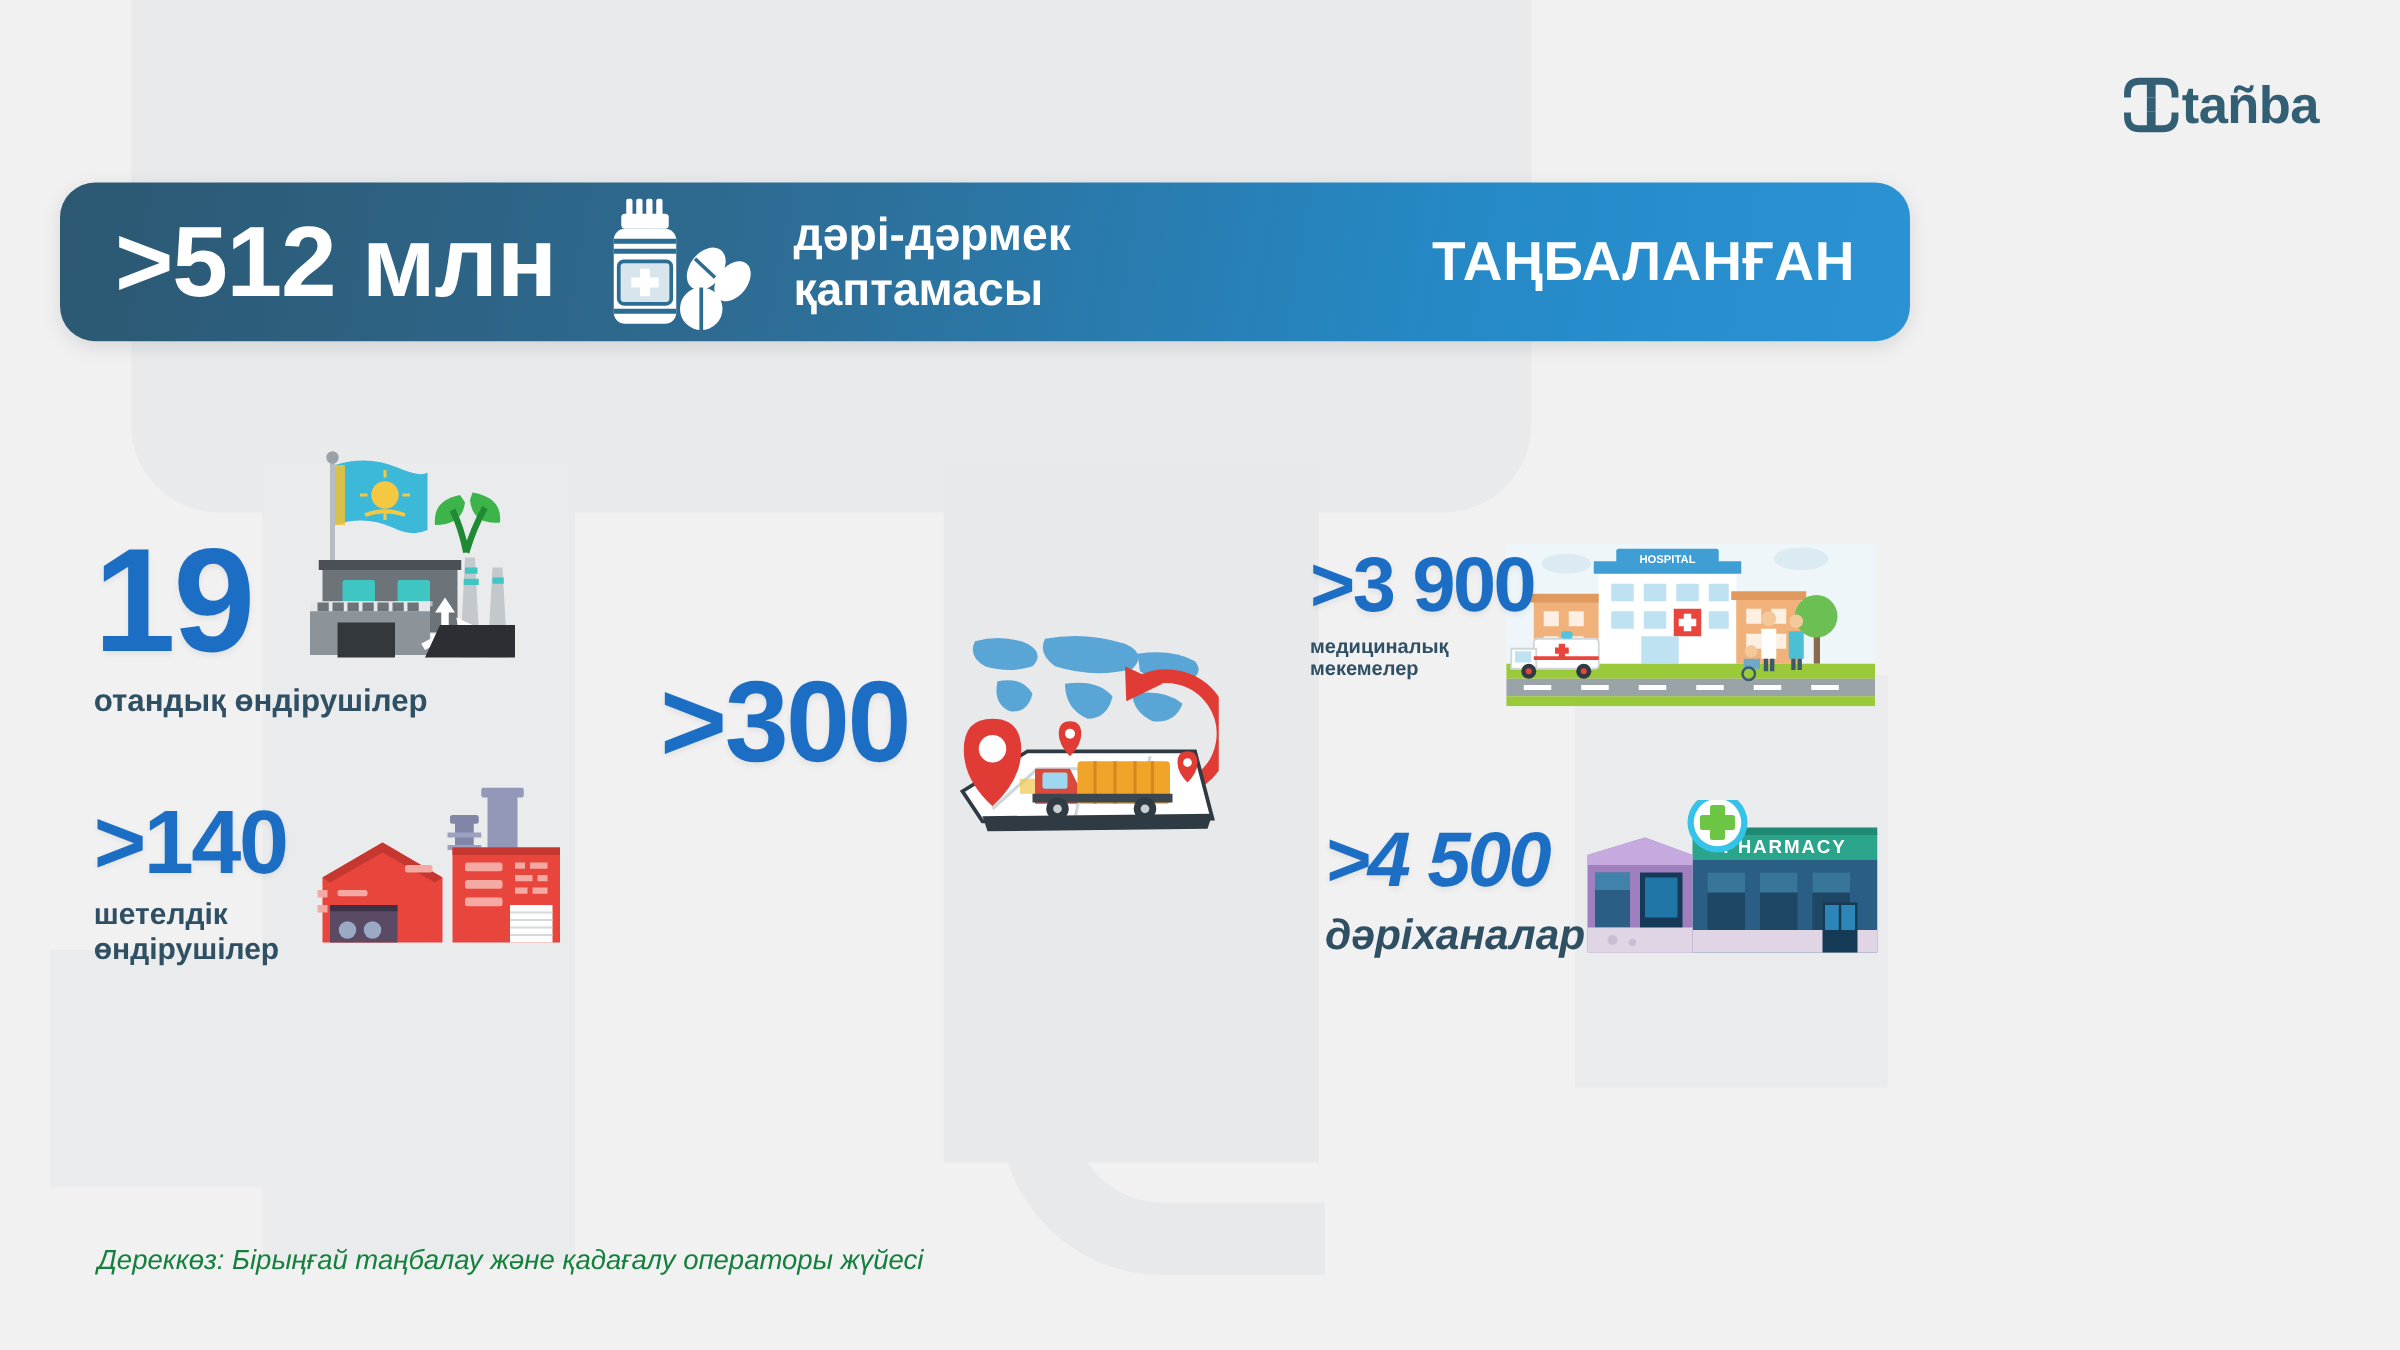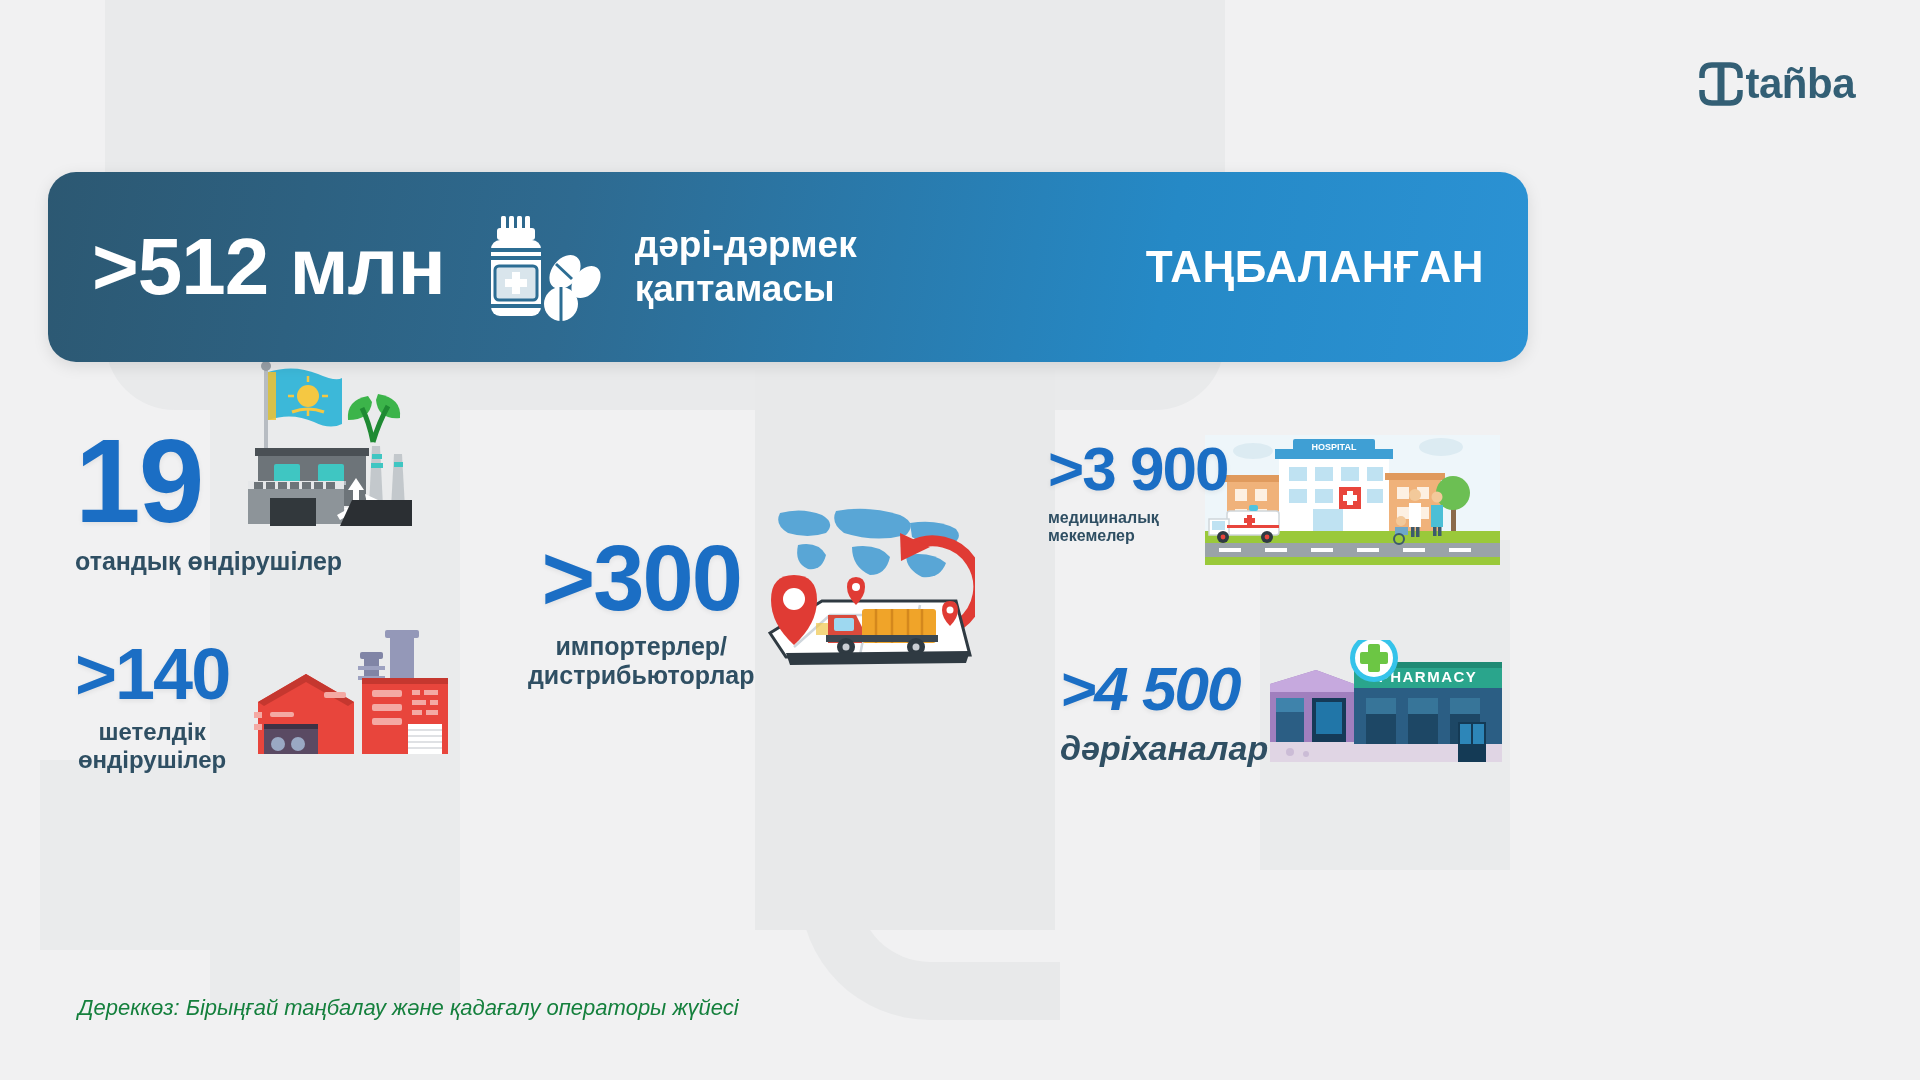--- a/index.html
+++ b/index.html
@@ -53,22 +53,22 @@
     z-index:5;
   }
   .logo-mark { width:46px; height:46px; }
   .logo-text {
     font-size:42px; font-weight:700; color:#335f75;
     letter-spacing:-0.5px;
   }
 
   
   .banner {
-    position:absolute; left:48px; top:172px;
-    width:1480px; height:190px;
+    position:absolute; left:48px; top:146px;
+    width:1480px; height:127px;
     border-radius:28px;
     background:linear-gradient(100deg,#2c5872 0%,#2e6a90 35%,#2589c6 75%,#2b92d4 100%);
     display:flex; align-items:center;
     padding:0 44px;
     box-shadow:0 4px 16px rgba(0,0,0,0.10);
     z-index:4;
   }
   .banner-number {
     color:#fff; font-size:80px; font-weight:800;
     letter-spacing:-1px; white-space:nowrap;
@@ -95,21 +95,21 @@
   }
   .stat-label {
     color:#2f4f63; font-weight:700; line-height:1.15;
     white-space:pre-line; margin-top:10px;
   }
 
   #stat-domestic       { left:75px;   top:425px; }
   #stat-domestic .stat-value { font-size:118px; }
   #stat-domestic .stat-label { font-size:25px; }
 
-  #stat-foreign        { left:75px;   top:640px;text-align:center; }
+  #stat-foreign        { left:75px;   top:640px; }
   #stat-foreign .stat-value { font-size:72px; }
   #stat-foreign .stat-label { font-size:24px; }
 
   #stat-importers      { left:528px;  top:535px;text-align:center; }
   #stat-importers .stat-value { font-size:92px; }
   #stat-importers .stat-label { font-size:25px; }
 
   #stat-medical        { left:1048px; top:440px; }
   #stat-medical .stat-value { font-size:62px; }
   #stat-medical .stat-label { font-size:16px; }
@@ -472,22 +472,20 @@
 </div>
 
 <div class="stat" id="stat-foreign">
   <div class="stat-value">&gt;140</div>
   <div class="stat-label">шетелдік
 өндірушілер</div>
 </div>
 
 <div class="stat" id="stat-importers">
   <div class="stat-value">&gt;300</div>
-  <div class="stat-label">импортерлер/
-дистрибьюторлар</div>
 </div>
 
 <div class="stat" id="stat-medical">
   <div class="stat-value">&gt;3 900</div>
   <div class="stat-label">медициналық
 мекемелер</div>
 </div>
 
 <div class="stat" id="stat-pharmacy">
   <div class="stat-value">&gt;4 500</div>

